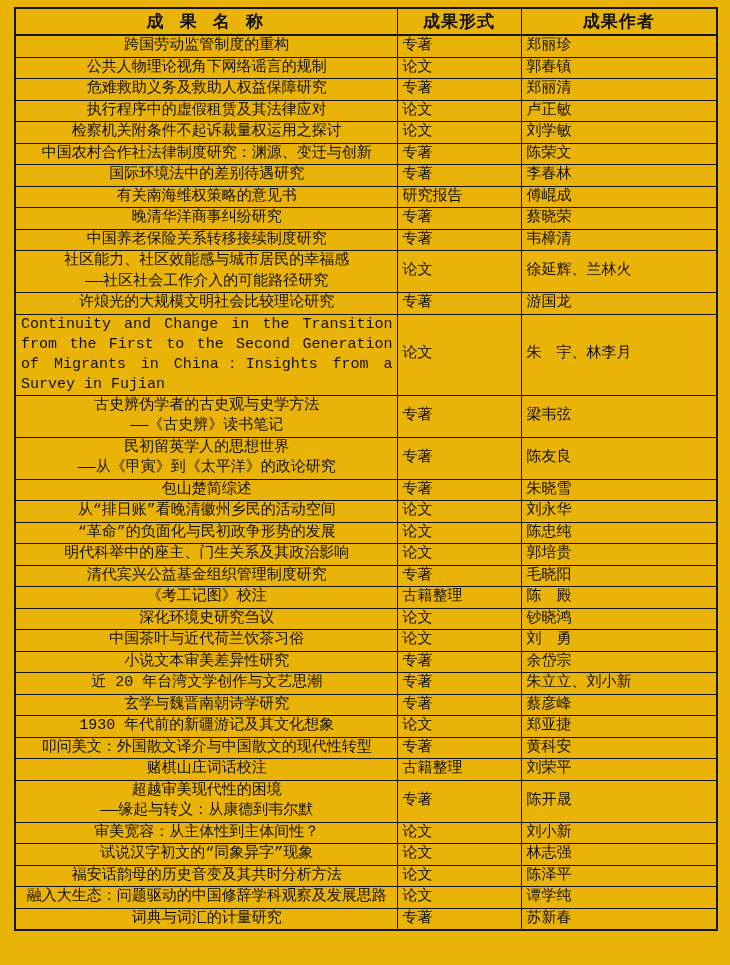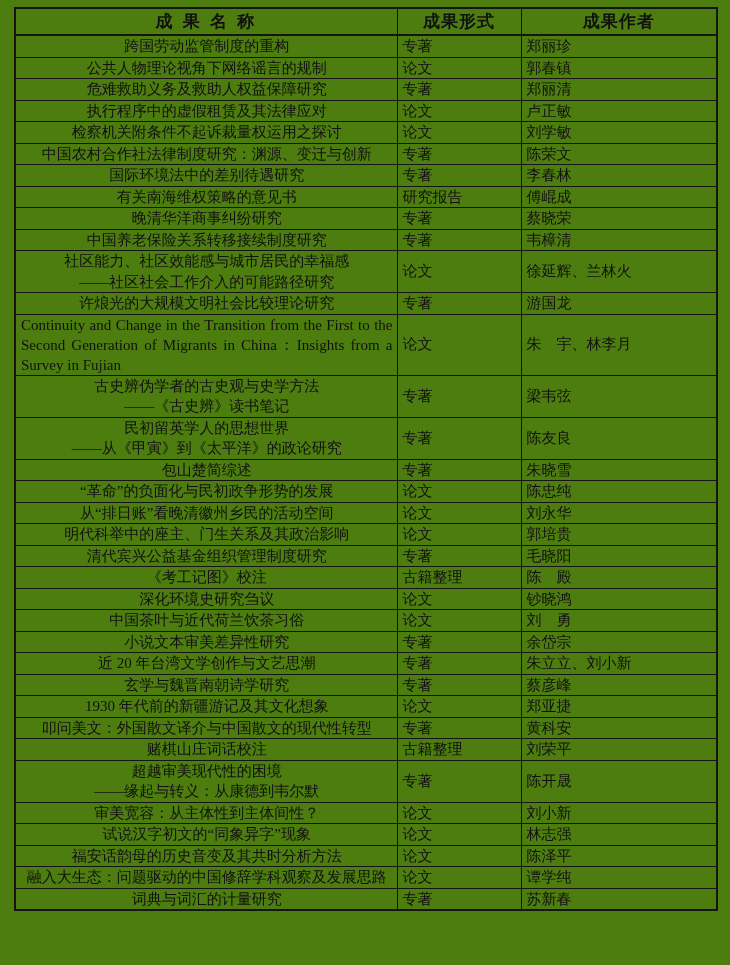--- a/index.html
+++ b/index.html
@@ -4,24 +4,24 @@
 <style>
   html, body {
     margin: 0;
     padding: 0;
     background: #ffffff;
     width: 730px;
   }
   .page {
     width: 730px;
     height: 965px;
-    background: #4d7c0f;
+    background: #eab308;
     box-sizing: border-box;
     padding: 7px 14px 6px 14px;
-    font-family: Liberation Serif, serif;
+    font-family: Liberation Mono, monospace;
     color: #111111;
   }
   table.results {
     border-collapse: collapse;
     table-layout: fixed;
     width: 702px;
     border: 2px solid #151515;
   }
   table.results th {
     border: 1px solid #151515;
@@ -175,29 +175,29 @@
     <td class="author-cell">陈友良</td>
   </tr>
 
   <tr>
     <td class="name-cell">包山楚简综述</td>
     <td class="form-cell">专著</td>
     <td class="author-cell">朱晓雪</td>
   </tr>
 
   <tr>
+    <td class="name-cell">从“排日账”看晚清徽州乡民的活动空间</td>
+    <td class="form-cell">论文</td>
+    <td class="author-cell">刘永华</td>
+  </tr>
+
+  <tr>
     <td class="name-cell">“革命”的负面化与民初政争形势的发展</td>
     <td class="form-cell">论文</td>
     <td class="author-cell">陈忠纯</td>
-  </tr>
-
-  <tr>
-    <td class="name-cell">从“排日账”看晚清徽州乡民的活动空间</td>
-    <td class="form-cell">论文</td>
-    <td class="author-cell">刘永华</td>
   </tr>
 
   <tr>
     <td class="name-cell">明代科举中的座主、门生关系及其政治影响</td>
     <td class="form-cell">论文</td>
     <td class="author-cell">郭培贵</td>
   </tr>
 
   <tr>
     <td class="name-cell">清代宾兴公益基金组织管理制度研究</td>

